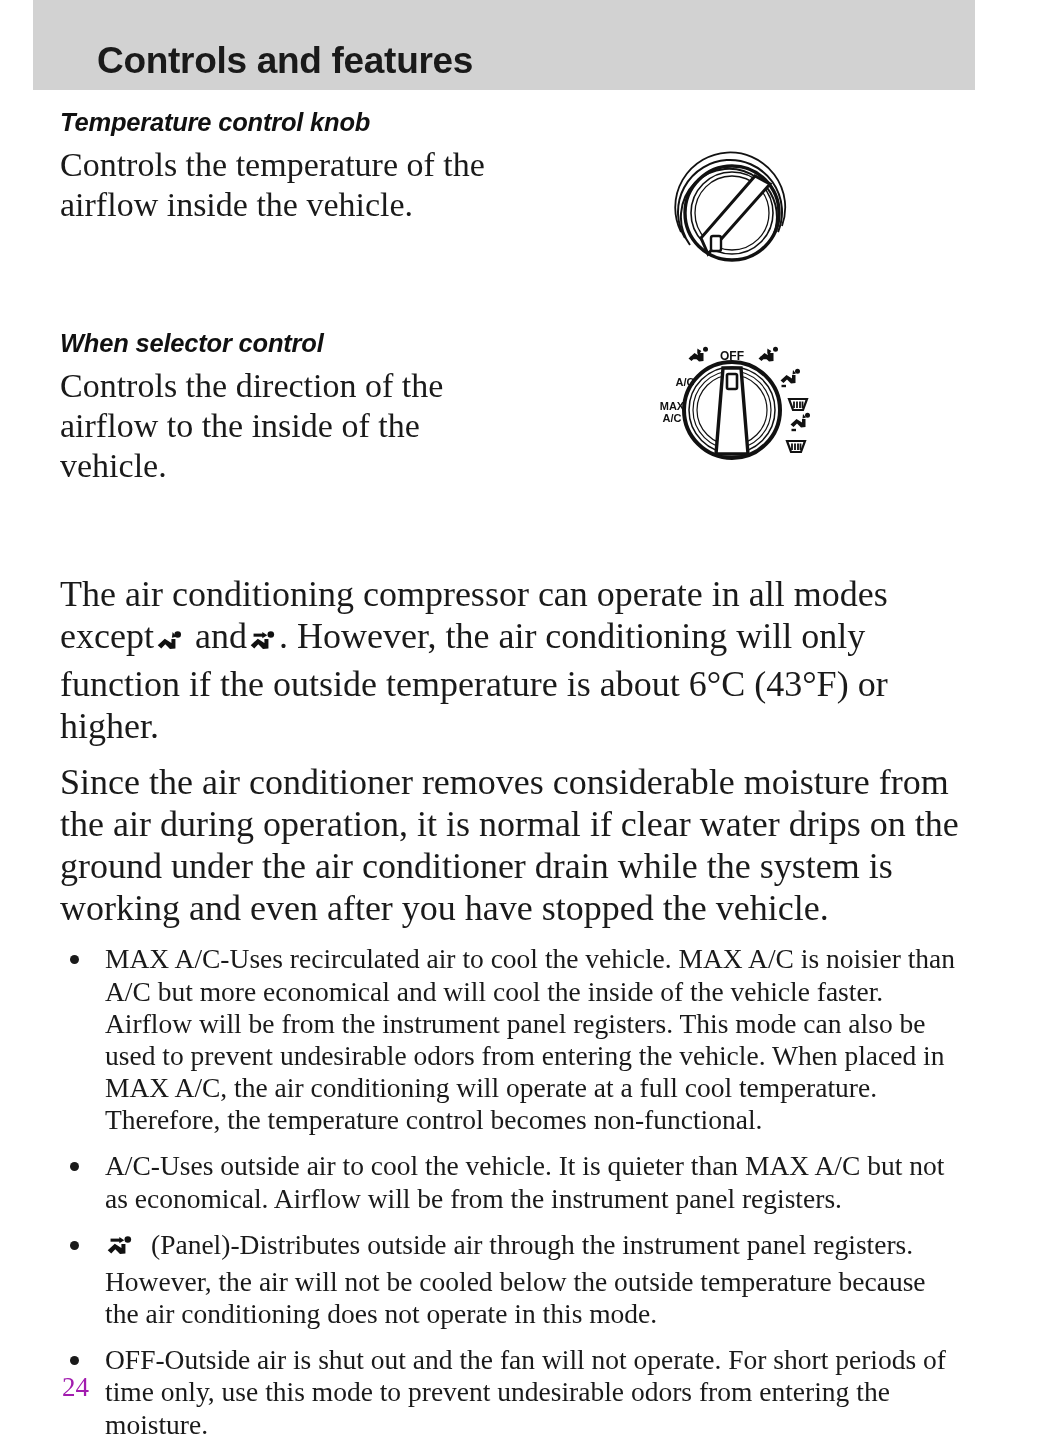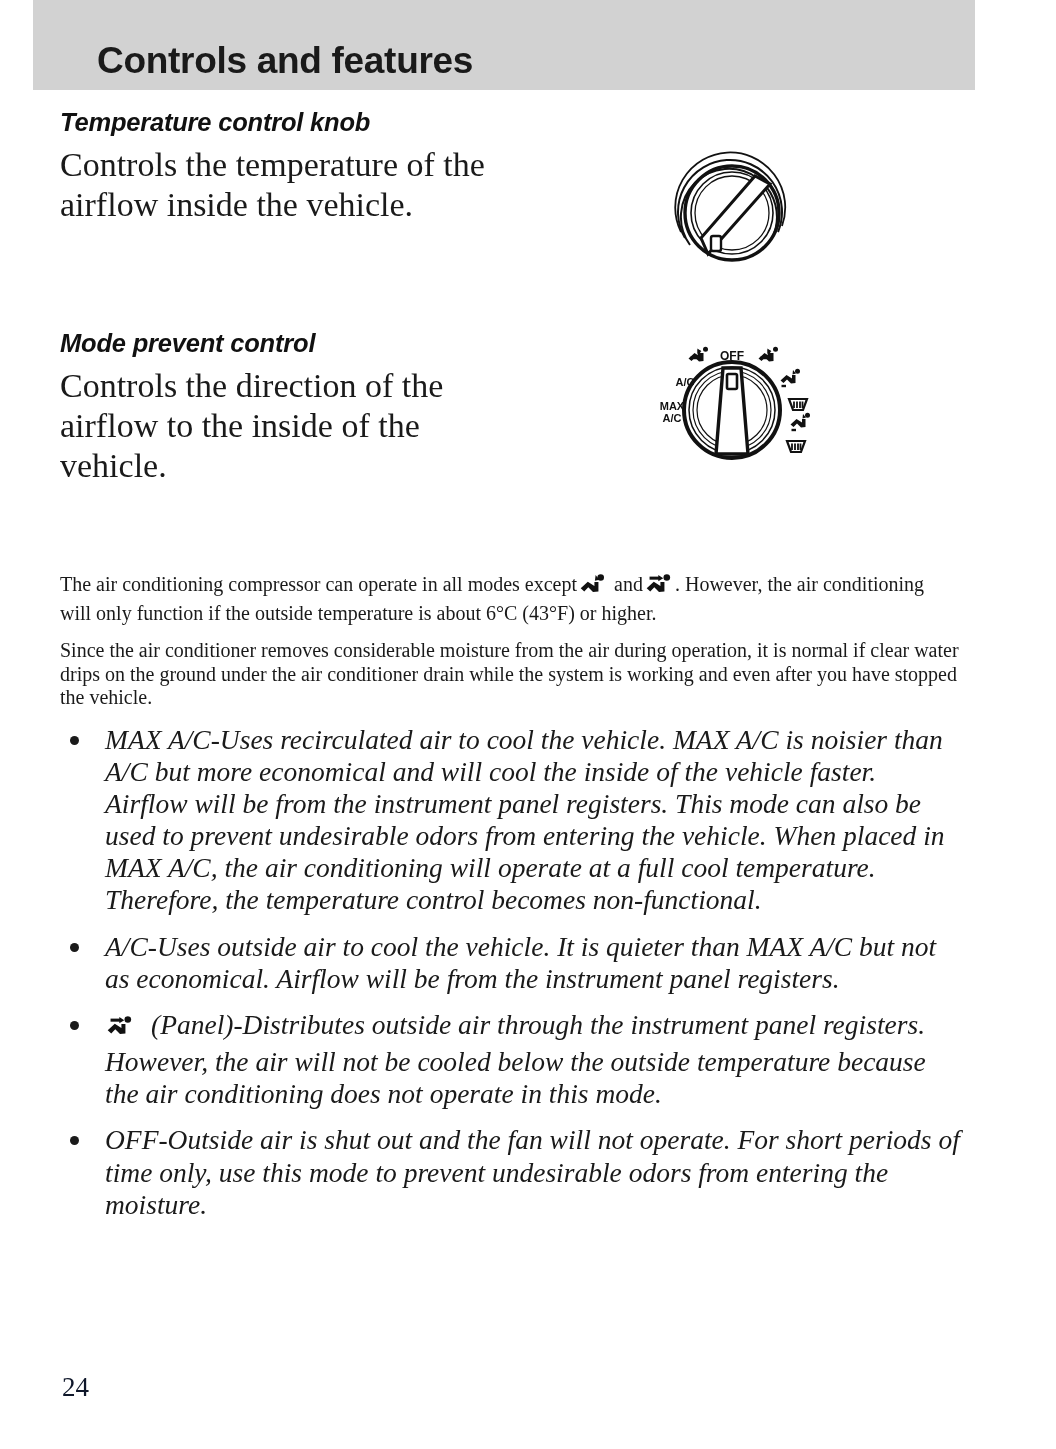--- a/index.html
+++ b/index.html
@@ -63,40 +63,39 @@
   }
 
   .intro-block {
     width: 470px;
   }
 
   .spacer-temp { height: 104px; }
   .spacer-mode { height: 86px; }
 
   p.para {
-    font-size: 20px;
+    font-size: 36px;
     line-height: 1.17;
     margin: 0 0 14px 0;
     color: #1a1a1a;
     width: 900px;
   }
 
   ul.bullets {
     list-style: none;
     margin: 0;
     padding: 0;
   }
   ul.bullets > li {
     position: relative;
     padding-left: 45px;
     margin-bottom: 14px;
     font-size: 27.5px;
     line-height: 1.17;
     color: #1a1a1a;
-    font-style: italic;
   }
   ul.bullets > li .bullet-dot {
     position: absolute;
     left: 10px;
     top: 12px;
     width: 9px;
     height: 9px;
     border-radius: 50%;
     background: #1a1a1a;
   }
@@ -111,21 +110,21 @@
     margin: 0 18px 0 2px;
     vertical-align: -5px;
   }
 
   
   .page-number {
     position: absolute;
     left: 62px;
     top: 1372px;
     font-size: 27px;
-    color: #0f172a;
+    color: #a21caf;
   }
 
   
   .illus {
     position: absolute;
   }
   .illus-temp  { left: 660px; top: 150px; }
   .illus-mode  { left: 640px; top: 338px; }
 
   .dial-label {
@@ -224,21 +223,21 @@
 <div class="content">
 
   <div class="intro-block">
     <h2 class="section-heading">Temperature control knob</h2>
     <p class="body-text">Controls the temperature of the airflow inside the vehicle.</p>
   </div>
 
   <div class="spacer-temp"></div>
 
   <div class="intro-block">
-    <h2 class="section-heading">Mode prevent control</h2>
+    <h2 class="section-heading">When selector control</h2>
     <p class="body-text">Controls the direction of the airflow to the inside of the vehicle.</p>
   </div>
 
   <div class="spacer-mode"></div>
 
   <p class="para">
     <span>The air conditioning compressor can operate in all modes except</span><span class="icon-inline">
       <svg width="26" height="24" viewBox="0 0 22 20" xmlns="http://www.w3.org/2000/svg">
         <circle cx="17.5" cy="3.6" r="2.8" fill="#111"></circle>
         <path d="M15.6 7.4 L15.6 15.6 L11 16 L7 12 L3.6 15.4 L0.6 12.8 L6.6 7.2 L12.2 10.8 L12.2 7.4 Z" fill="#111"></path>

